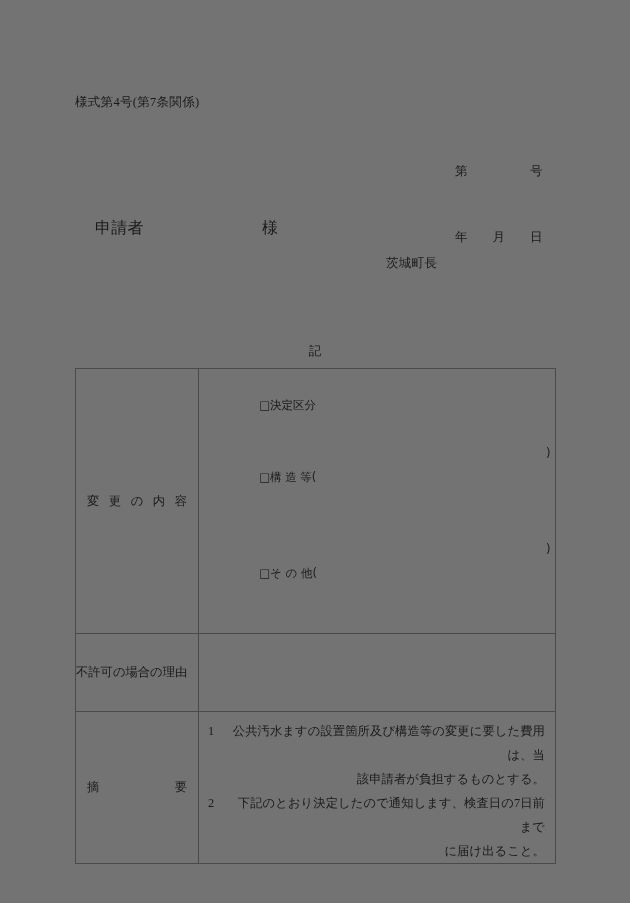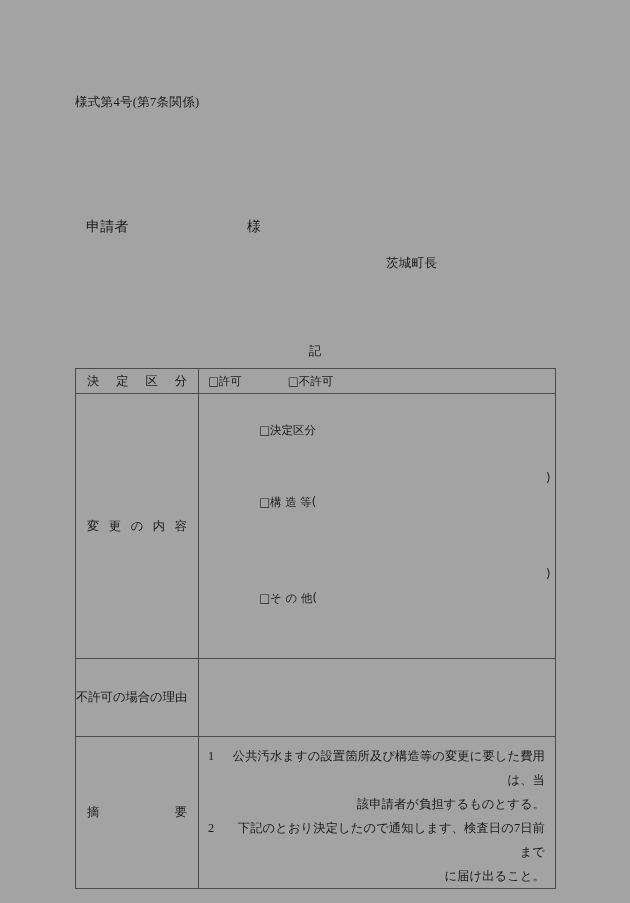--- a/index.html
+++ b/index.html
@@ -14,21 +14,21 @@
     font-family: "Liberation Serif", "DejaVu Serif", serif;
     color: #1a1a1a;
     -webkit-font-smoothing: antialiased;
   }
   .page {
     position: absolute;
     left: 0;
     top: 0;
     width: 630px;
     height: 903px;
-    background: #a3a3a3;
+    background: #737373;
     overflow: hidden;
   }
 
   .form-no {
     position: absolute;
     left: 75px;
     top: 94px;
     font-size: 12.5px;
     letter-spacing: 0.3px;
     white-space: nowrap;
@@ -48,23 +48,23 @@
     left: 0;
     top: 176px;
     width: 630px;
     text-align: center;
     font-size: 12.8px;
     letter-spacing: 0.4px;
   }
 
   .applicant-line {
     position: absolute;
-    left: 86px;
+    left: 95px;
     top: 218px;
-    font-size: 14px;
+    font-size: 16px;
     white-space: pre;
     letter-spacing: 0.3px;
   }
 
   .issuer {
     position: absolute;
     left: 386px;
     top: 255px;
     font-size: 12.5px;
     letter-spacing: 0.3px;
@@ -181,39 +181,35 @@
     font-size: 11.5px;
   }
 </style>
 </head>
 <body>
 
 <div class="page">
 
   <div class="form-no">様式第4号(第7条関係)</div>
 
+  <div class="doc-meta">
+    <div>第　　　　　号</div>
+    <div>年　　月　　日</div>
+  </div>
 
 
   <div class="applicant-line"><span>申請者</span><span style="display:inline-block;width:118px;"></span><span>様</span></div>
 
   <div class="issuer">茨城町長</div>
 
 
   <div class="ki-mark">記</div>
 
   <table class="form-table">
     <tbody>
-      <tr class="row-h1">
-        <td class="label-cell">
-          <span class="label-spread">決定区分</span>
-        </td>
-        <td class="value-cell">
-          <span class="opt-inline checkbox-glyph">□許可　　　　□不許可</span>
-        </td>
-      </tr>
 
 
       <tr class="row-h3">
         <td class="label-cell">
           <span class="label-spread">変更の内容</span>
         </td>
         <td class="value-cell">
           <div class="opt-list checkbox-glyph">
             <div class="opt-line">
               <span>□決定区分</span>

